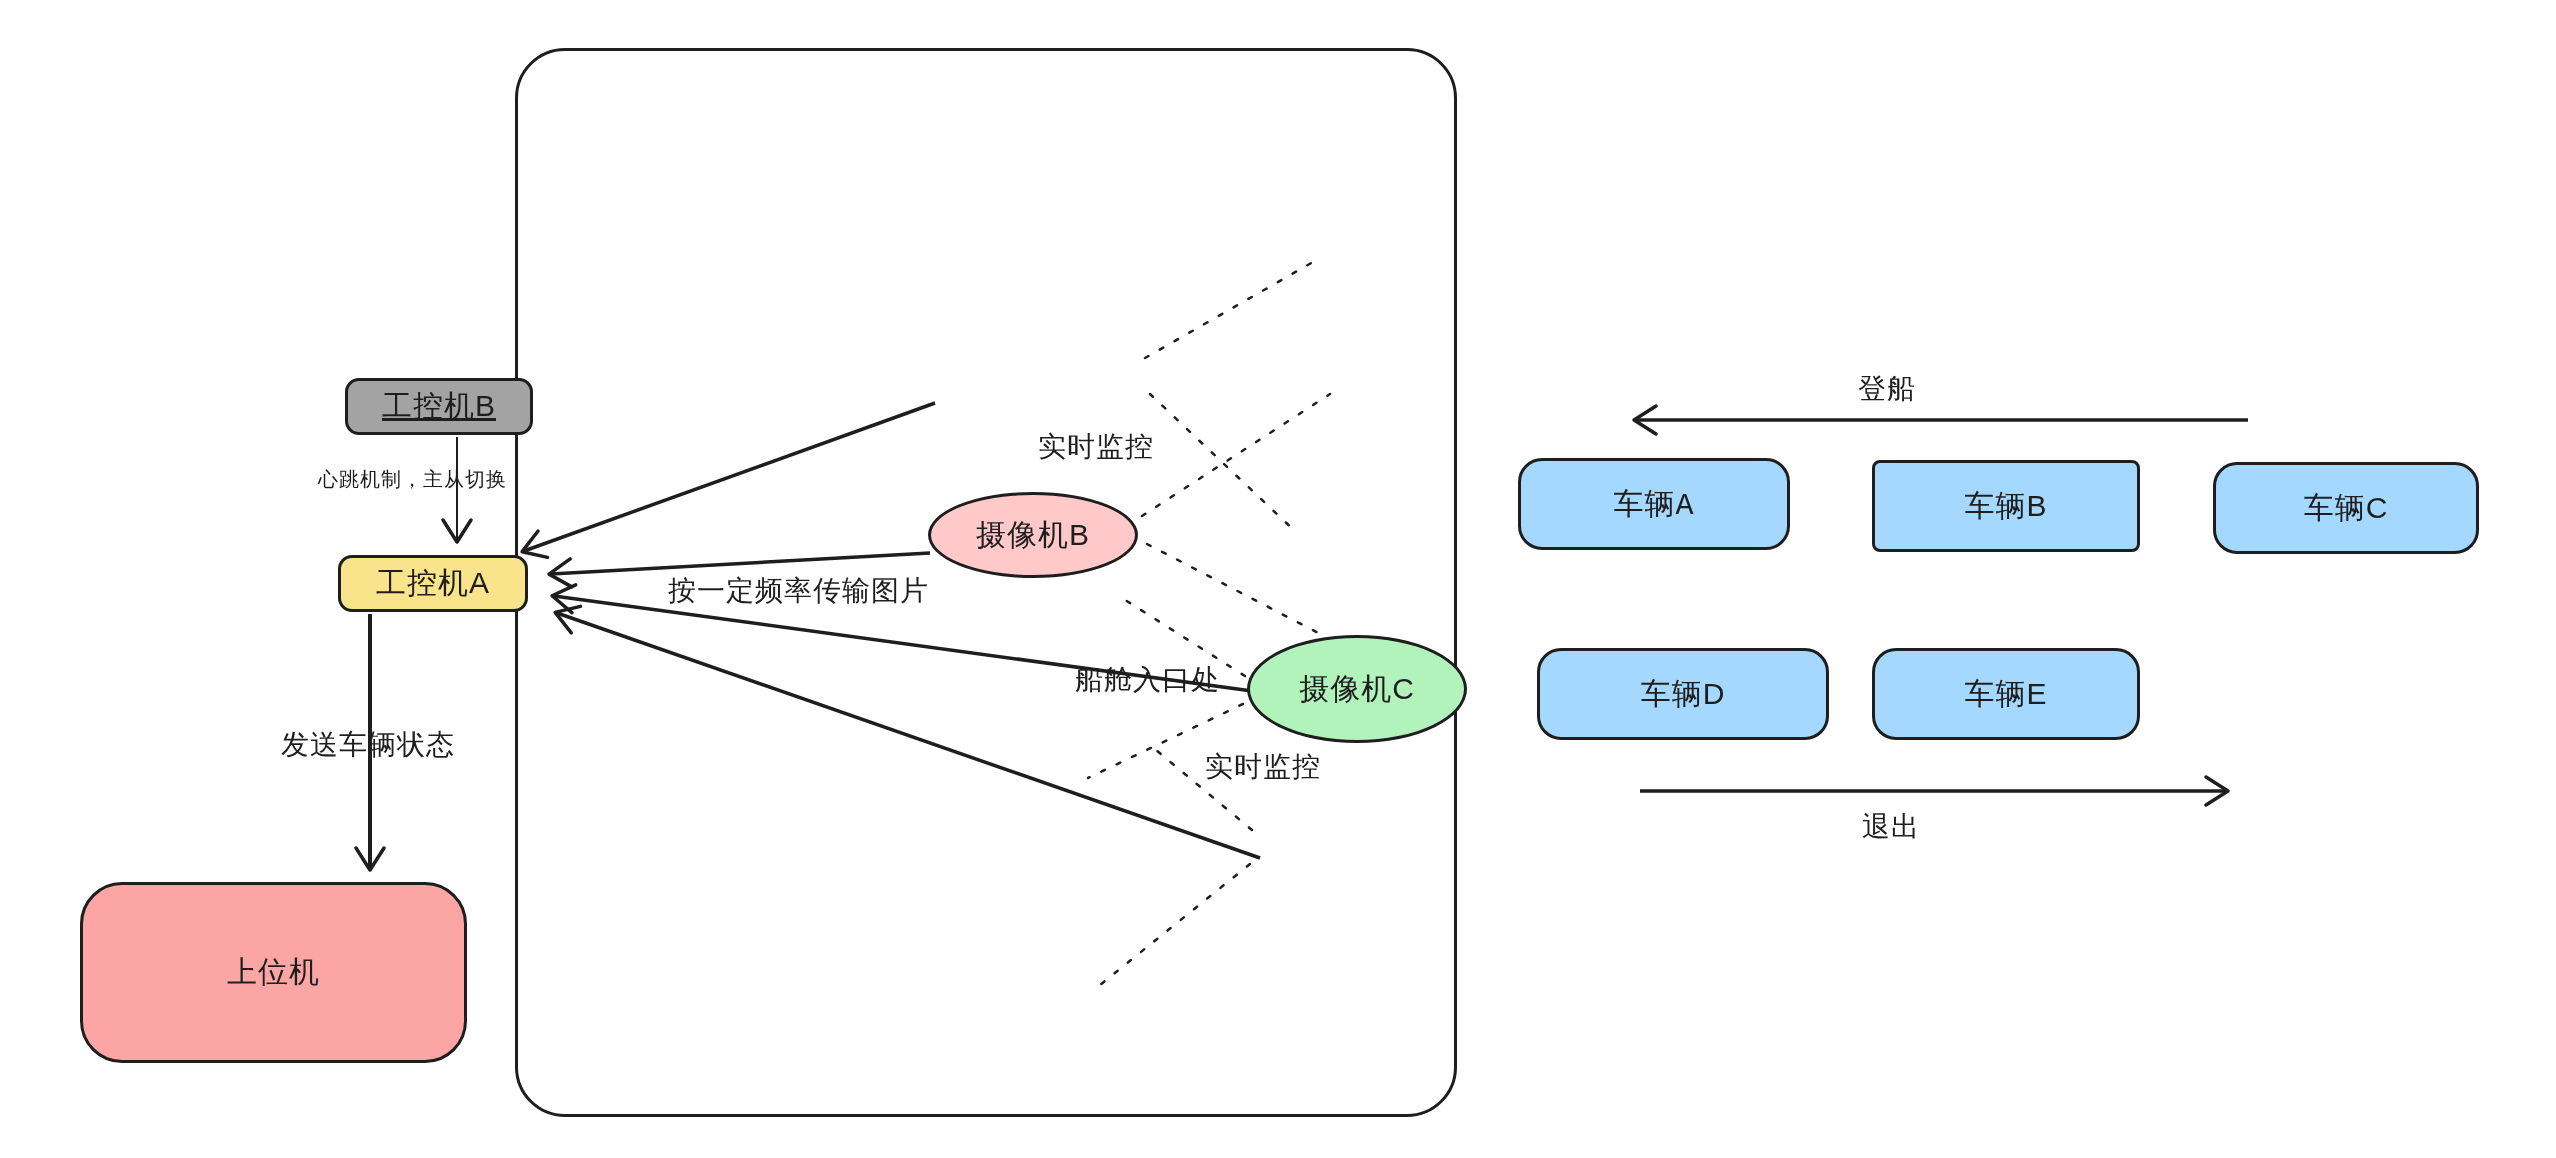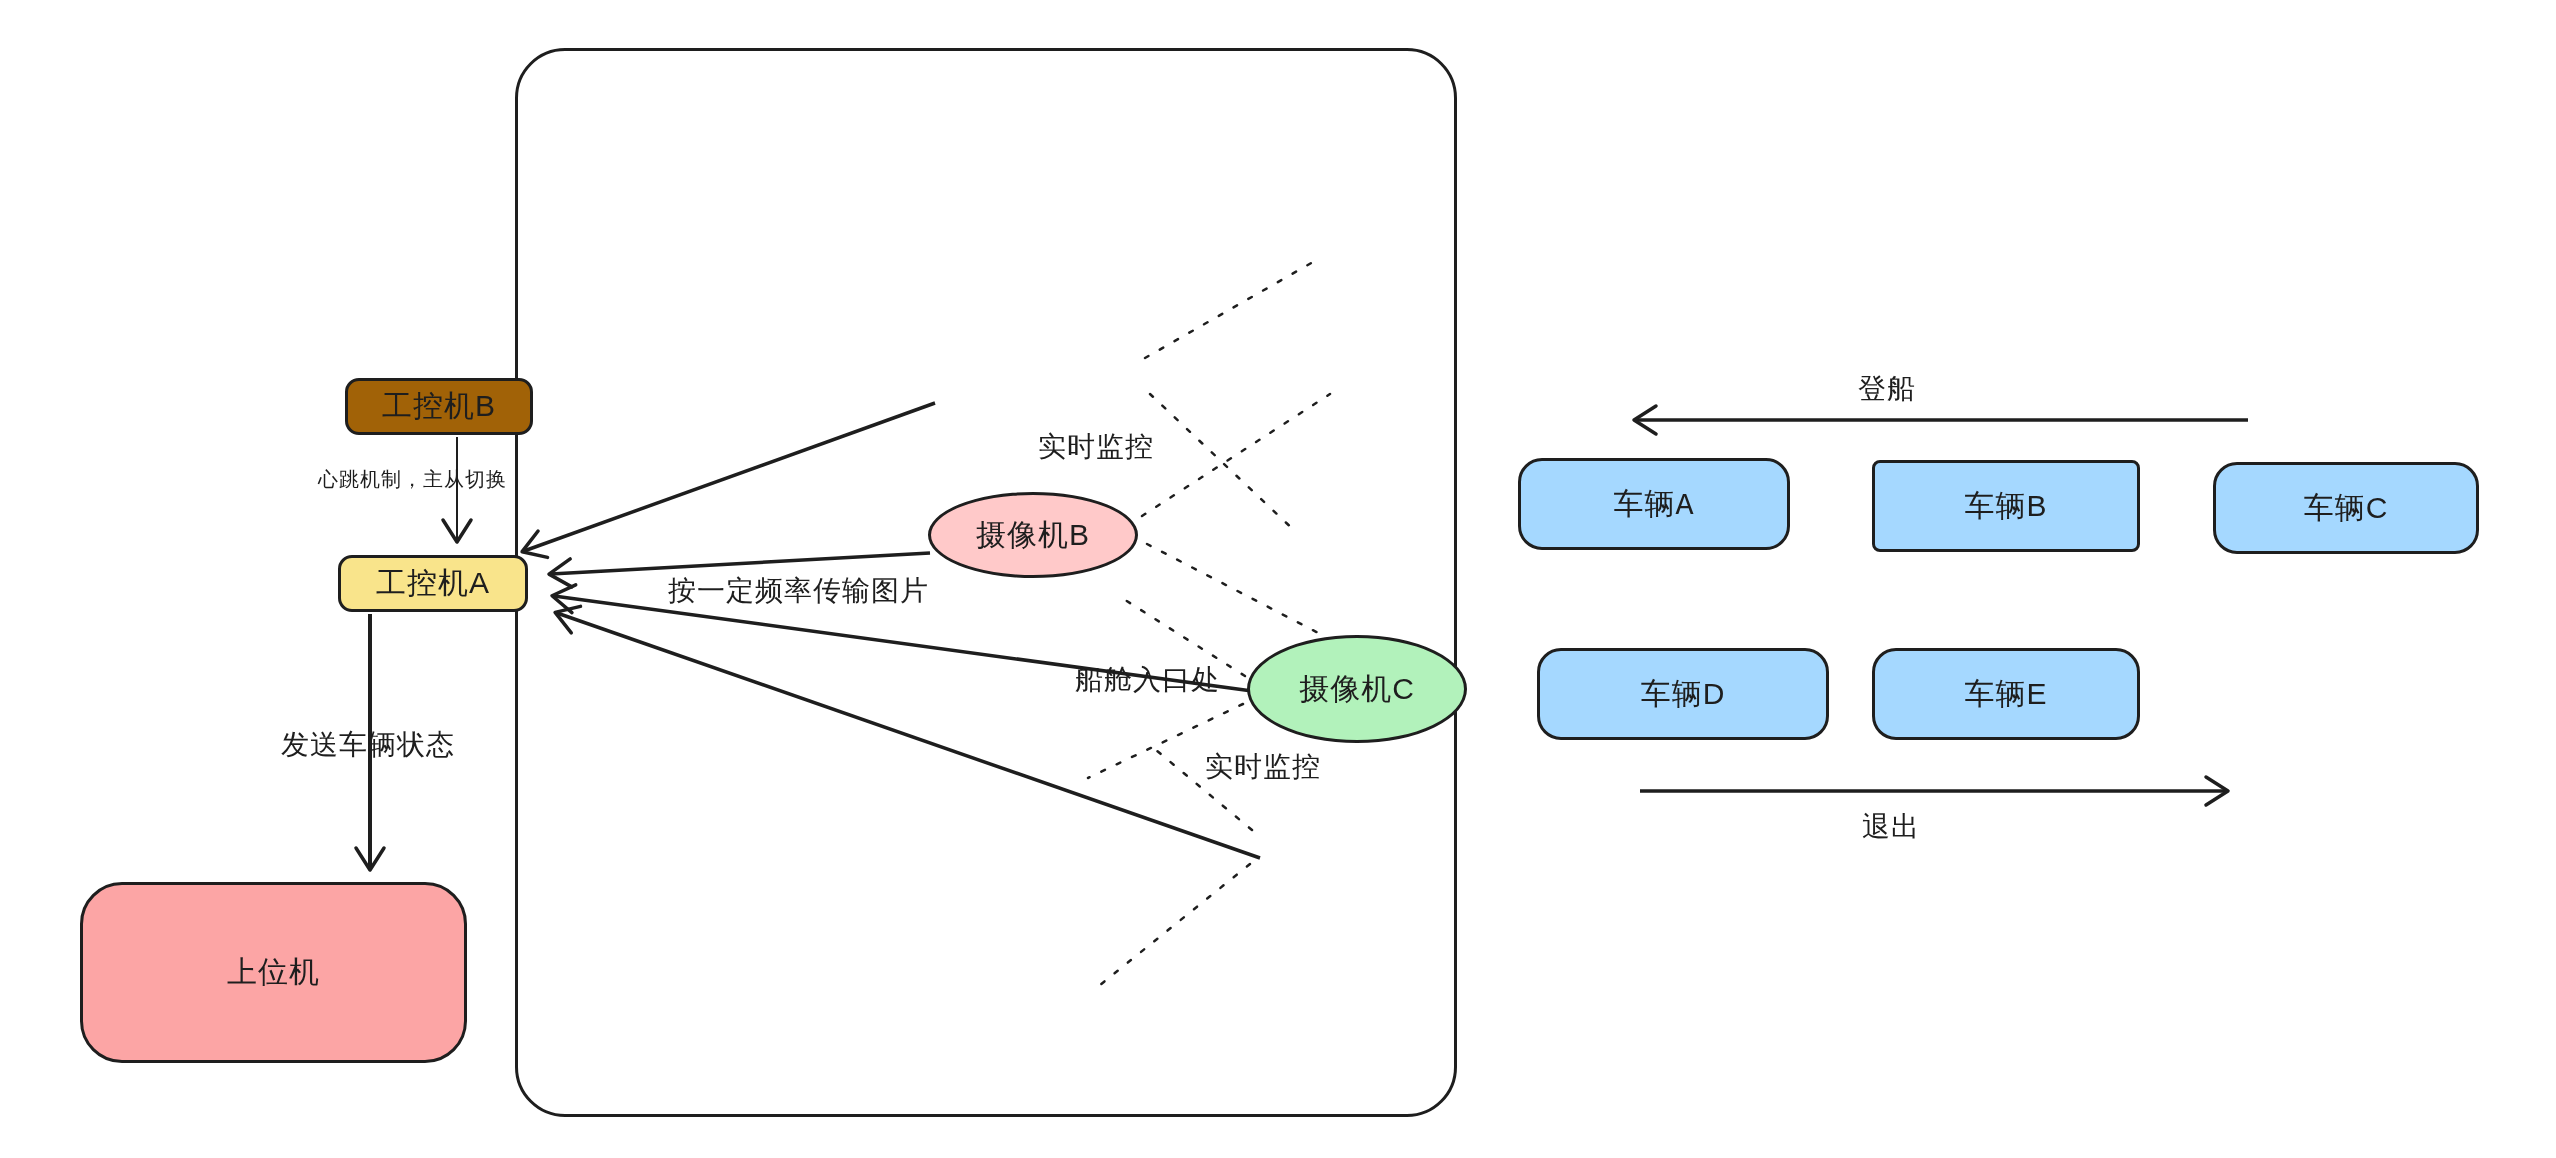--- a/index.html
+++ b/index.html
@@ -57,21 +57,21 @@
       <line x1="1150" y1="394" x2="1297" y2="533"></line>
       <line x1="1142" y1="516" x2="1330" y2="394"></line>
       <line x1="1147" y1="544" x2="1328" y2="638"></line>
       <line x1="1245" y1="676" x2="1122" y2="598"></line>
       <line x1="1243" y1="704" x2="1088" y2="778"></line>
       <line x1="1252" y1="830" x2="1150" y2="745"></line>
       <line x1="1250" y1="864" x2="1100" y2="985"></line>
     </g>
   </svg>
 
-  <div class="abs node rectnode" style="left:345px;top:378px;width:188px;height:57px;background:#a16207;">
+  <div class="abs node rectnode" style="left:345px;top:378px;width:188px;height:57px;background:#a3a3a3;text-decoration:underline;">
     <span>工控机B</span>
   </div>
   <div class="abs node rectnode" style="left:338px;top:555px;width:190px;height:57px;background:#f9e48b;">
     <span>工控机A</span>
   </div>
 
   <div class="abs node" style="left:80px;top:882px;width:387px;height:181px;background:#fca5a5;border-radius:42px;">
     <span>上位机</span>
   </div>
 

